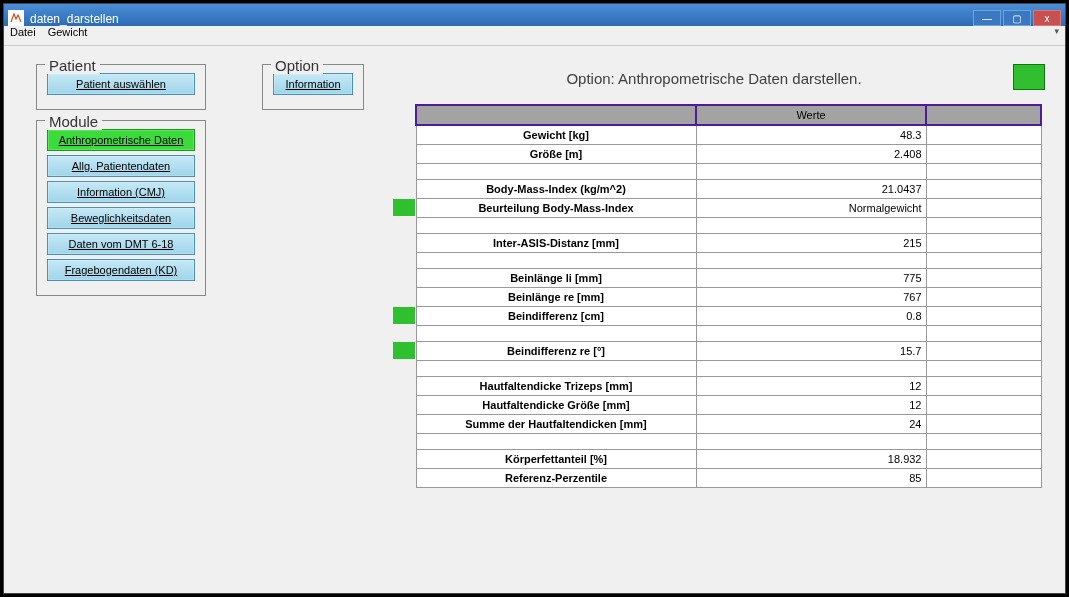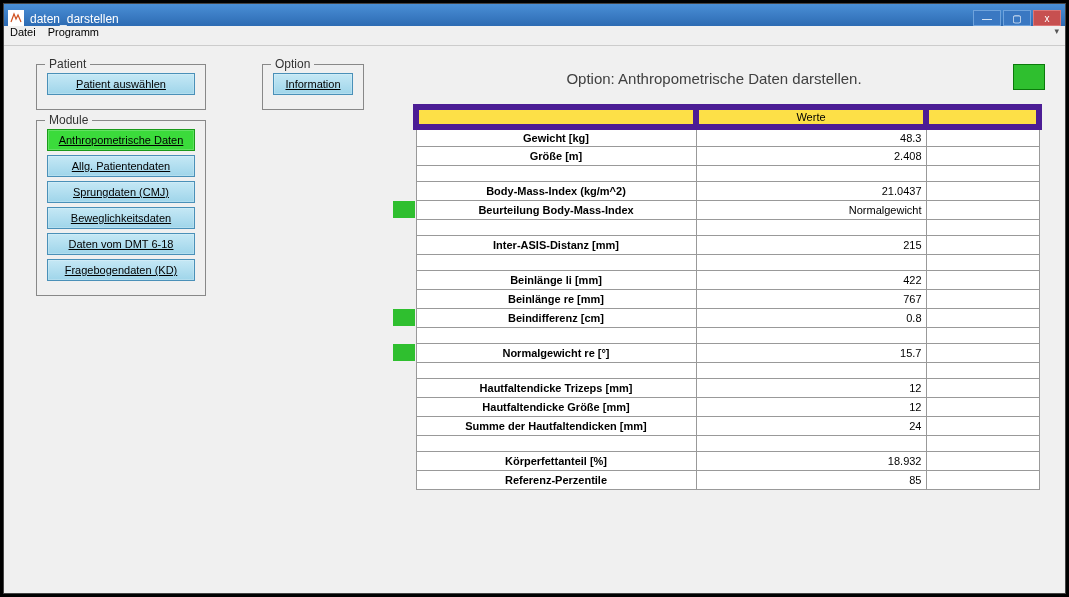--- a/index.html
+++ b/index.html
@@ -68,21 +68,21 @@
   padding: 8px 10px 10px 10px;
   margin-bottom: 10px;
   background: #f0f0f0;
   position: relative;
 }
 .fieldset .legend {
   position: absolute;
   top: -8px; left: 8px;
   background: #f0f0f0;
   padding: 0 4px;
-  font-size: 12px;
+  font-size: 15px;
   color: #333;
 }
 .left-col {
   position: absolute;
   left: 32px; top: 18px;
   width: 170px;
 }
 .option-col {
   position: absolute;
   left: 210px; top: 18px;
@@ -129,22 +129,22 @@
 table.data {
   border-collapse: collapse;
   width: 100%;
   table-layout: fixed;
 }
 table.data col.flag { width: 24px; }
 table.data col.label { width: 280px; }
 table.data col.val { width: 230px; }
 table.data col.pad { width: auto; }
 table.data th {
-  border: 6px solid #4c1d95;
-  background: #fde047;
+  border: 2px solid #4c1d95;
+  background: #a3a3a3;
   font-weight: normal;
   font-size: 11px;
   height: 20px;
   text-align: center;
 }
 table.data td {
   border: 1px solid #999;
   height: 19px;
   font-size: 11px;
   padding: 0 4px;
@@ -176,37 +176,37 @@
     <div class="title-text">daten_darstellen</div>
     <div class="win-btns">
       <div class="win-btn">—</div>
       <div class="win-btn">▢</div>
       <div class="win-btn close">x</div>
     </div>
   </div>
 
   <div class="menubar">
     <span class="menu-item">Datei</span>
-    <span class="menu-item">Programm</span>
+    <span class="menu-item">Gewicht</span>
     <span class="arrow">▾</span>
   </div>
 
   <div class="client">
 
     <div class="left-col">
       <div class="fieldset">
         <div class="legend">Patient</div>
         <button class="btn">Patient auswählen</button>
       </div>
       <div class="fieldset module">
         <div class="legend">Module</div>
         <div id="module-buttons">
             <button class="btn active">Anthropometrische Daten</button>
             <button class="btn">Allg. Patientendaten</button>
-            <button class="btn">Sprungdaten (CMJ)</button>
+            <button class="btn">Information (CMJ)</button>
             <button class="btn">Beweglichkeitsdaten</button>
             <button class="btn">Daten vom DMT 6-18</button>
             <button class="btn">Fragebogendaten (KD)</button>
           </div>
       </div>
     </div>
 
     <div class="option-col">
       <div class="fieldset">
         <div class="legend">Option</div>
@@ -281,21 +281,21 @@
             </tr>
             <tr class="spacer">
               <td class="flag"></td>
               <td></td>
               <td></td>
               <td></td>
             </tr>
             <tr>
               <td class="flag"></td>
               <td class="label">Beinlänge li [mm]</td>
-              <td class="val">422</td>
+              <td class="val">775</td>
               <td></td>
             </tr>
             <tr>
               <td class="flag"></td>
               <td class="label">Beinlänge re [mm]</td>
               <td class="val">767</td>
               <td></td>
             </tr>
             <tr>
               <td class="flag">
@@ -308,21 +308,21 @@
             <tr class="spacer">
               <td class="flag"></td>
               <td></td>
               <td></td>
               <td></td>
             </tr>
             <tr>
               <td class="flag">
                 <div class="swatch green"></div>
               </td>
-              <td class="label">Normalgewicht re [°]</td>
+              <td class="label">Beindifferenz re [°]</td>
               <td class="val">15.7</td>
               <td></td>
             </tr>
             <tr class="spacer">
               <td class="flag"></td>
               <td></td>
               <td></td>
               <td></td>
             </tr>
             <tr>

